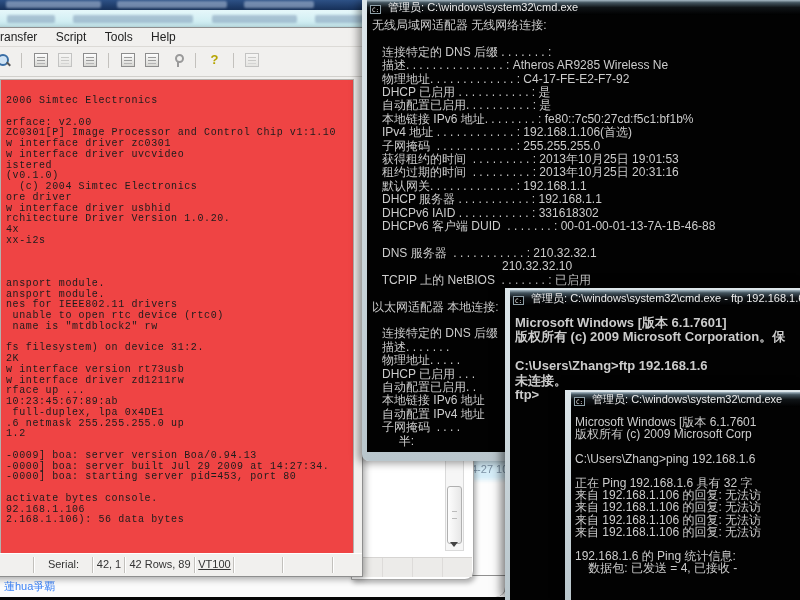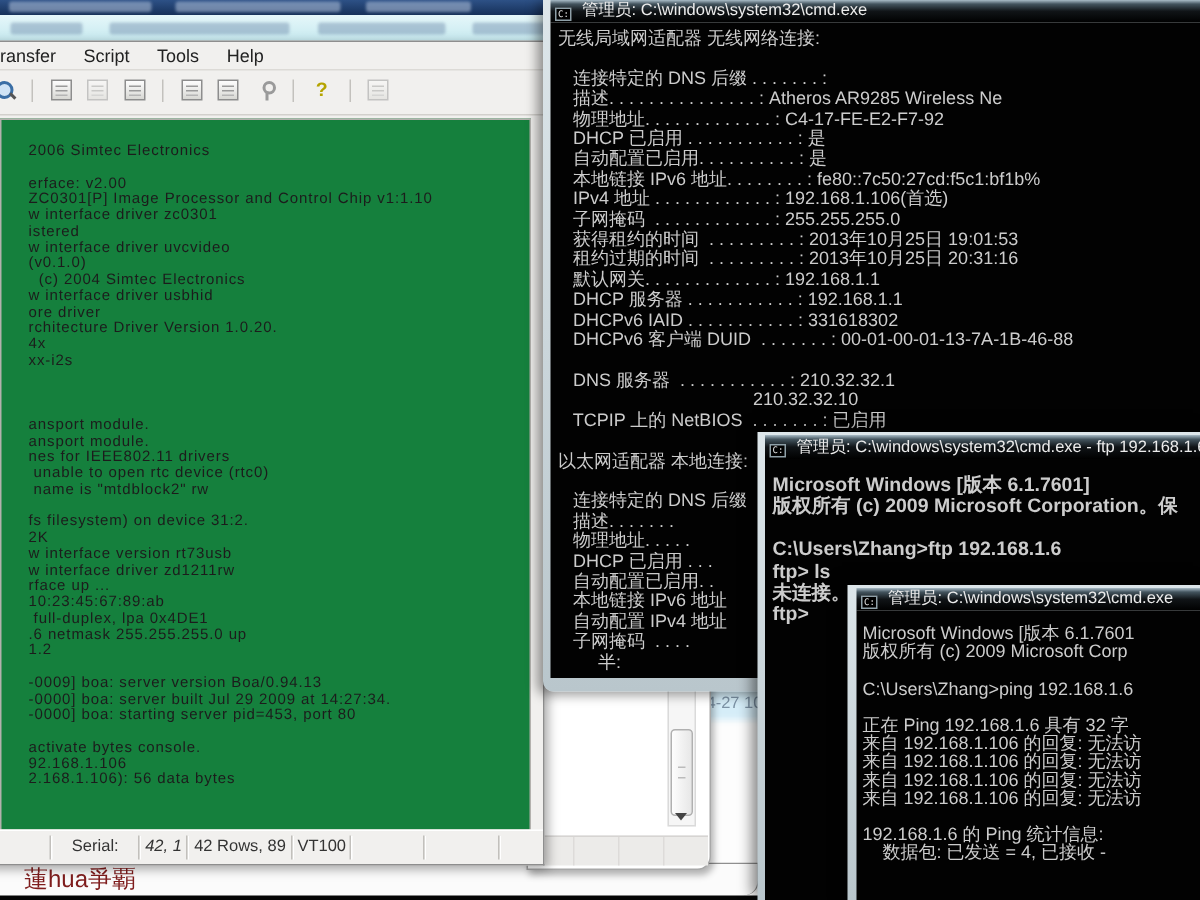--- a/index.html
+++ b/index.html
@@ -12,21 +12,21 @@
   .tab-blob{display:inline-block;height:7px;margin:1px 6px 0 6px;border-radius:2px;
             background:rgba(210,225,245,.45);filter:blur(1px);vertical-align:top;}
   .tools-row{left:0;top:10px;width:800px;height:18px;background:linear-gradient(#e6f7fa,#c5e9ef);}
   .tool-blob{display:inline-block;height:8px;margin:5px 7px 0 7px;border-radius:2px;
              background:rgba(80,110,150,.35);filter:blur(1.2px);vertical-align:top;}
   .page-area{left:0;top:28px;width:507px;height:552px;background:#fdfdfd;}
   .date-hl{left:455px;top:452px;width:55px;height:28px;background:#d5edf8;filter:blur(2px);}
   .page-date{left:471px;top:463px;font-size:11px;color:#7d93a6;}
   .b-status{left:0;top:575px;width:506px;height:22px;background:#fbfbfb;
             border-top:1px solid #8f8f8f;border-right:1px solid #8f8f8f;border-radius:0 0 10px 0;
-            font-size:16px;color:#7f1d1d;line-height:21px;padding-left:16px;box-sizing:border-box;}
+            font-size:11px;color:#3b82f6;line-height:21px;padding-left:4px;box-sizing:border-box;}
   .bottom-strip{left:0;top:597px;width:800px;height:3px;background:#050505;}
 
   
   .wpanel{left:351px;top:446px;width:121px;height:132px;background:#fff;
           border:1px solid #a8a8a8;border-radius:0 0 9px 0;box-shadow:2px 3px 5px rgba(0,0,0,.3);}
   .wp-scroll{position:absolute;right:9px;top:4px;bottom:28px;width:17px;background:#f6f6f6;
              border:1px solid #dadada;}
   .wp-thumb{position:absolute;left:1px;right:1px;top:34px;height:56px;border:1px solid #b0b0b0;
             border-radius:3px;background:linear-gradient(90deg,#fdfdfd,#e7e7e7);}
   .wp-thumb::after{content:"";position:absolute;left:4px;right:4px;top:24px;height:6px;
@@ -56,23 +56,23 @@
   .i-mag{margin-left:-4px;}
   .i-mag::before{content:"";position:absolute;left:1px;top:1px;width:8px;height:8px;border-radius:50%;
                  border:2px solid #3a6ea5;background:#cfe3f5;}
   .i-mag::after{content:"";position:absolute;left:10px;top:10px;width:5px;height:2px;background:#555;
                 transform:rotate(45deg);}
   .i-key::before{content:"";position:absolute;left:5px;top:1px;width:5px;height:5px;border:2px solid #9a9a9a;
                  border-radius:50%;}
   .i-key::after{content:"";position:absolute;left:7px;top:8px;width:2px;height:6px;background:#9a9a9a;}
   .i-help{color:#b5a400;font-weight:bold;font-size:13px;line-height:14px;text-align:center;}
   .tb-sep{display:inline-block;width:1px;height:15px;background:#c3c1bd;margin:0 4px;vertical-align:top;}
-  .t-screen{position:absolute;left:10px;top:51px;right:8px;bottom:22px;background:#15803d;
-            border:1px solid #b3b1ad;overflow:hidden;padding:16px 0 0 18px;box-sizing:border-box;
-            font-family:Liberation Sans, sans-serif;font-size:10px;line-height:10.75px;
+  .t-screen{position:absolute;left:10px;top:51px;right:8px;bottom:22px;background:#ef4444;
+            border:1px solid #b3b1ad;overflow:hidden;padding:16px 0 0 5px;box-sizing:border-box;
+            font-family:Liberation Mono, monospace;font-size:10px;line-height:10.75px;
             letter-spacing:.6px;color:#1c1c1c;}
   .t-status{position:absolute;left:0;bottom:0;right:0;height:22px;background:#f1f0ee;
             border-top:1px solid #fff;font-size:11px;color:#333;}
   .t-cell{position:absolute;top:3px;bottom:3px;border-left:1px solid #c2c0bc;
           box-shadow:inset 1px 0 0 #fff;line-height:15px;text-align:center;overflow:hidden;}
 
   
   .cmd{box-sizing:border-box;}
   .glass{background:linear-gradient(180deg,#dde6ea,#b9c6cc);}
   .c-title{height:15px;background:linear-gradient(#a9bcc7 0%,#43545e 18%,#101417 50%,#000 100%);
@@ -154,26 +154,26 @@
       <span class="tb-i i-help">?</span>
       <span class="tb-sep"></span>
       <span class="tb-i i-box i-dim"></span>
     </div>
     <div class="t-screen">
         <div class="tline">2006 Simtec Electronics</div>
         <div class="tline">&nbsp;</div>
         <div class="tline">erface: v2.00</div>
         <div class="tline">ZC0301[P] Image Processor and Control Chip v1:1.10</div>
         <div class="tline">w interface driver zc0301</div>
+        <div class="tline">w interface driver uvcvideo</div>
         <div class="tline">istered</div>
-        <div class="tline">w interface driver uvcvideo</div>
         <div class="tline">(v0.1.0)</div>
         <div class="tline">  (c) 2004 Simtec Electronics</div>
+        <div class="tline">ore driver</div>
         <div class="tline">w interface driver usbhid</div>
-        <div class="tline">ore driver</div>
         <div class="tline">rchitecture Driver Version 1.0.20.</div>
         <div class="tline">4x</div>
         <div class="tline">xx-i2s</div>
         <div class="tline">&nbsp;</div>
         <div class="tline">&nbsp;</div>
         <div class="tline">&nbsp;</div>
         <div class="tline">ansport module.</div>
         <div class="tline">ansport module.</div>
         <div class="tline">nes for IEEE802.11 drivers</div>
         <div class="tline"> unable to open rtc device (rtc0)</div>
@@ -192,43 +192,43 @@
         <div class="tline">-0009] boa: server version Boa/0.94.13</div>
         <div class="tline">-0000] boa: server built Jul 29 2009 at 14:27:34.</div>
         <div class="tline">-0000] boa: starting server pid=453, port 80</div>
         <div class="tline">&nbsp;</div>
         <div class="tline">activate bytes console.</div>
         <div class="tline">92.168.1.106</div>
         <div class="tline">2.168.1.106): 56 data bytes</div>
       </div>
     <div class="t-status">
       <div class="t-cell" style="left:43px;width:59px;">Serial: COM1</div>
-      <div class="t-cell" style="left:102px;width:32px;font-style:italic;">42,  1</div>
+      <div class="t-cell" style="left:102px;width:32px;">42,  1</div>
       <div class="t-cell" style="left:134px;width:70px;">42 Rows, 89 Cols</div>
-      <div class="t-cell" style="left:204px;width:39px;">VT100</div>
+      <div class="t-cell" style="left:204px;width:39px;text-decoration:underline;">VT100</div>
       <div class="t-cell" style="left:243px;width:49px;"></div>
       <div class="t-cell" style="left:292px;width:50px;"></div>
       <div class="t-cell" style="left:342px;width:20px;"></div>
     </div>
   </div>
 
   <div class="abs cmd cmd1 glass">
     <div class="c-title">
       <span class="c-icon">C:</span>
       <span>管理员: C:\windows\system32\cmd.exe</span>
     </div>
     <div class="c-body"><div class="tline">无线局域网适配器 无线网络连接:</div><div class="tline">&nbsp;</div><div class="tline">   连接特定的 DNS 后缀 . . . . . . . :</div><div class="tline">   描述. . . . . . . . . . . . . . . : Atheros AR9285 Wireless Ne</div><div class="tline">   物理地址. . . . . . . . . . . . . : C4-17-FE-E2-F7-92</div><div class="tline">   DHCP 已启用 . . . . . . . . . . . : 是</div><div class="tline">   自动配置已启用. . . . . . . . . . : 是</div><div class="tline">   本地链接 IPv6 地址. . . . . . . . : fe80::7c50:27cd:f5c1:bf1b%</div><div class="tline">   IPv4 地址 . . . . . . . . . . . . : 192.168.1.106(首选)</div><div class="tline">   子网掩码  . . . . . . . . . . . . : 255.255.255.0</div><div class="tline">   获得租约的时间  . . . . . . . . . : 2013年10月25日 19:01:53</div><div class="tline">   租约过期的时间  . . . . . . . . . : 2013年10月25日 20:31:16</div><div class="tline">   默认网关. . . . . . . . . . . . . : 192.168.1.1</div><div class="tline">   DHCP 服务器 . . . . . . . . . . . : 192.168.1.1</div><div class="tline">   DHCPv6 IAID . . . . . . . . . . . : 331618302</div><div class="tline">   DHCPv6 客户端 DUID  . . . . . . . : 00-01-00-01-13-7A-1B-46-88</div><div class="tline">&nbsp;</div><div class="tline">   DNS 服务器  . . . . . . . . . . . : 210.32.32.1</div><div class="tline">                                       210.32.32.10</div><div class="tline">   TCPIP 上的 NetBIOS  . . . . . . . : 已启用</div><div class="tline">&nbsp;</div><div class="tline">以太网适配器 本地连接:</div><div class="tline">&nbsp;</div><div class="tline">   连接特定的 DNS 后缀</div><div class="tline">   描述. . . . . . .</div><div class="tline">   物理地址. . . . .</div><div class="tline">   DHCP 已启用 . . .</div><div class="tline">   自动配置已启用. .</div><div class="tline">   本地链接 IPv6 地址</div><div class="tline">   自动配置 IPv4 地址</div><div class="tline">   子网掩码  . . . .</div><div class="tline">        半:</div></div>
   </div>
 
   <div class="abs cmd cmd2 glass">
     <div class="c-title">
       <span class="c-icon">C:</span>
       <span>管理员: C:\windows\system32\cmd.exe - ftp 192.168.1.6</span>
     </div>
-    <div class="c-body"><div class="tline">Microsoft Windows [版本 6.1.7601]</div><div class="tline">版权所有 (c) 2009 Microsoft Corporation。保</div><div class="tline">&nbsp;</div><div class="tline">C:\Users\Zhang&gt;ftp 192.168.1.6</div><div class="tline">ftp&gt; ls</div><div class="tline">未连接。</div><div class="tline">ftp&gt;</div></div>
+    <div class="c-body"><div class="tline">Microsoft Windows [版本 6.1.7601]</div><div class="tline">版权所有 (c) 2009 Microsoft Corporation。保</div><div class="tline">&nbsp;</div><div class="tline">C:\Users\Zhang&gt;ftp 192.168.1.6</div><div class="tline">未连接。</div><div class="tline">ftp&gt;</div></div>
   </div>
 
   <div class="abs cmd cmd3 glass">
     <div class="c-title">
       <span class="c-icon">C:</span>
       <span>管理员: C:\windows\system32\cmd.exe</span>
     </div>
     <div class="c-body"><div class="tline">Microsoft Windows [版本 6.1.7601</div><div class="tline">版权所有 (c) 2009 Microsoft Corp</div><div class="tline">&nbsp;</div><div class="tline">C:\Users\Zhang&gt;ping 192.168.1.6</div><div class="tline">&nbsp;</div><div class="tline">正在 Ping 192.168.1.6 具有 32 字</div><div class="tline">来自 192.168.1.106 的回复: 无法访</div><div class="tline">来自 192.168.1.106 的回复: 无法访</div><div class="tline">来自 192.168.1.106 的回复: 无法访</div><div class="tline">来自 192.168.1.106 的回复: 无法访</div><div class="tline">&nbsp;</div><div class="tline">192.168.1.6 的 Ping 统计信息:</div><div class="tline">    数据包: 已发送 = 4, 已接收 -</div></div>
   </div>
 

